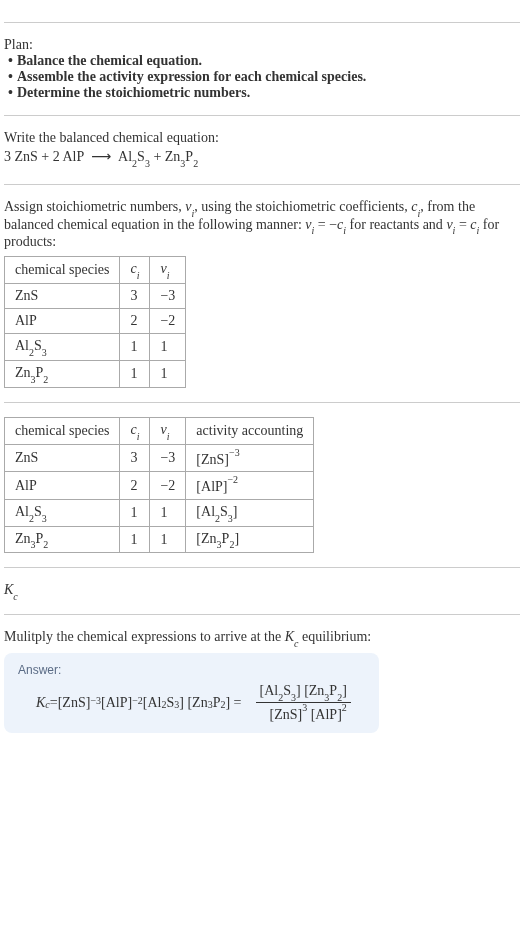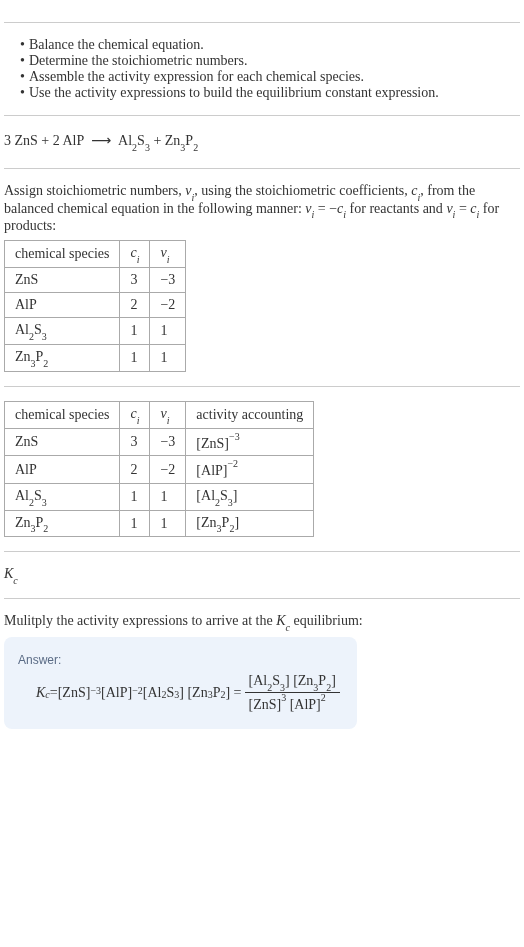--- a/index.html
+++ b/index.html
@@ -15,79 +15,80 @@
       border: none;
       border-top: 1px solid #ccc;
       margin: 14px 0;
     }
     .section { margin-bottom: 4px; }
     .sub { font-size: 10px; vertical-align: sub; position: relative; top: 2px; }
     .sup { font-size: 10px; vertical-align: super; position: relative; top: -2px; }
     .arrow { display: inline-block; margin: 0 4px; }
     .italic { font-style: italic; }
     .plan-list { padding-left: 0; }
-    .plan-item { margin-left: 16px; }
+    .plan-item { margin-left: 4px; font-weight: bold; }
     .bullet { display: inline-block; margin-right: 4px; }
     table.data {
       border-collapse: collapse;
       margin-top: 6px;
       font-size: 14px;
     }
     table.data th, table.data td {
       border: 1px solid #aaa;
       padding: 4px 10px;
       text-align: left;
       font-weight: normal;
       margin-left: 24px;
     }
     table.data th { background: #fff; }
     .answer-box {
       display: inline-block;
       background: #edf3fb;
       border-radius: 8px;
-      padding: 16px 14px;
+      padding: 10px 14px;
       margin-top: 6px;
     }
     .answer-label {
       font-family: Arial, Helvetica, sans-serif;
       font-size: 12px;
       color: #5a6b85;
       margin-bottom: 6px;
     }
     .frac {
       display: inline-block;
       vertical-align: middle;
-      text-align: left;
-      margin: 0 3px;
+      text-align: right;
+      margin: 0 14px;
     }
     .frac .num { display: block; border-bottom: 1px solid #333; padding: 0 4px 1px 4px; }
     .frac .den { display: block; padding: 1px 4px 0 4px; }
     .eq-line { line-height: 1.6; }
     .kc-line { display: flex; align-items: center; flex-wrap: wrap; padding-left: 18px; }
   </style>
 </head>
 <body>
 
 <div class="section">
 </div>
 
 <hr class="divider">
 
 <div class="section">
+  <div>Plan:</div>
   <div class="plan-list">
     <div class="plan-item"><span class="bullet">•</span><span>Balance the chemical equation.</span></div>
+    <div class="plan-item"><span class="bullet">•</span><span>Assemble the activity expression for each chemical species.</span></div>
     <div class="plan-item"><span class="bullet">•</span><span>Determine the stoichiometric numbers.</span></div>
-    <div class="plan-item"><span class="bullet">•</span><span>Assemble the activity expression for each chemical species.</span></div>
-    <div class="plan-item"><span class="bullet">•</span><span>Use the activity expressions to build the equilibrium constant expression.</span></div>
-  </div>
-</div>
-
-<hr class="divider">
-
-<div class="section">
+  </div>
+</div>
+
+<hr class="divider">
+
+<div class="section">
+  <div>Write the balanced chemical equation:</div>
   <div class="eq-line">
     <span>3</span>
     <span>ZnS</span>
     <span>+</span>
     <span>2</span>
     <span>AlP</span>
     <span class="arrow">⟶</span>
     <span><span>Al</span><span class="sub">2</span><span>S</span><span class="sub">3</span></span>
     <span>+</span>
     <span><span>Zn</span><span class="sub">3</span><span>P</span><span class="sub">2</span></span>
@@ -173,21 +174,21 @@
 <hr class="divider">
 
 <div class="section">
   <div><span class="italic">K</span><span class="sub italic">c</span></div>
 </div>
 
 <hr class="divider">
 
 <div class="section">
   <div>
-    <span>Mulitply the activity expressions to arrive at the </span><span class="italic">K</span><span class="sub italic">c</span><span> equilibrium:</span>
+    <span>Mulitply the chemical expressions to arrive at the </span><span class="italic">K</span><span class="sub italic">c</span><span> equilibrium:</span>
   </div>
   <div class="answer-box">
     <div class="answer-label">Answer:</div>
     <div class="kc-line">
       <span class="italic">K</span>
         <span class="sub italic">c</span>
       <span> = </span>
       <span>[ZnS]</span>
         <span class="sup">−3</span>
       <span> [AlP]</span>

